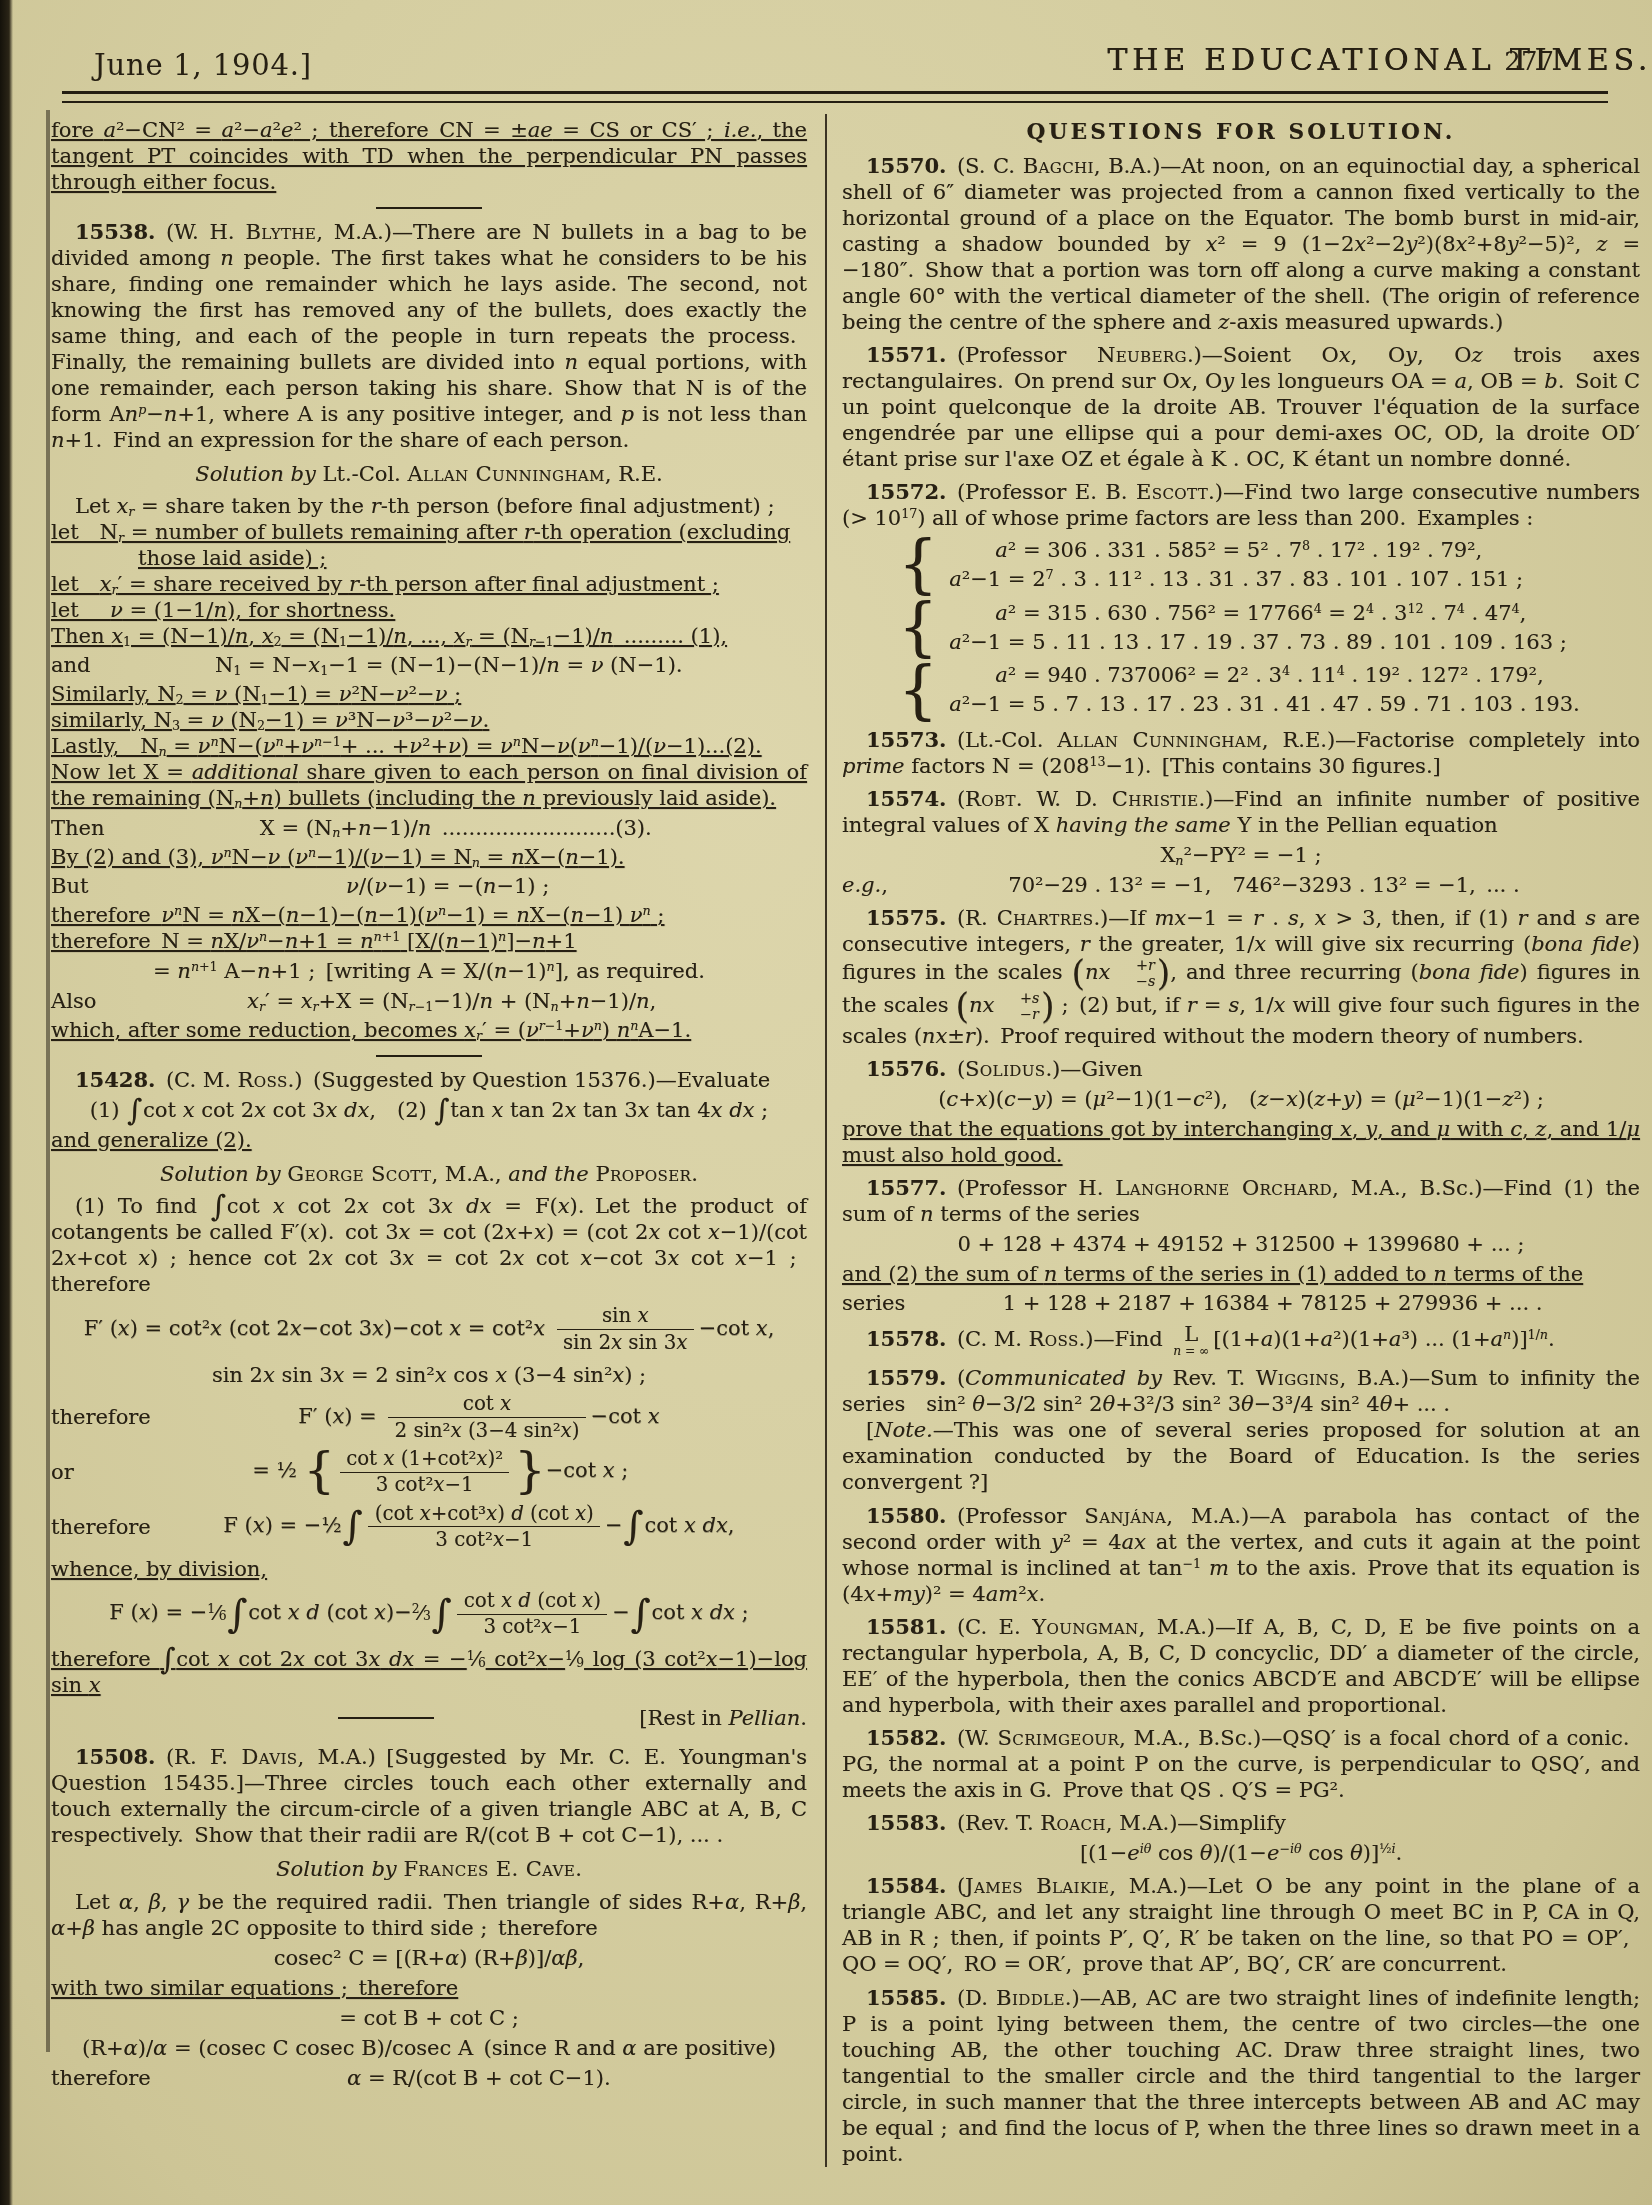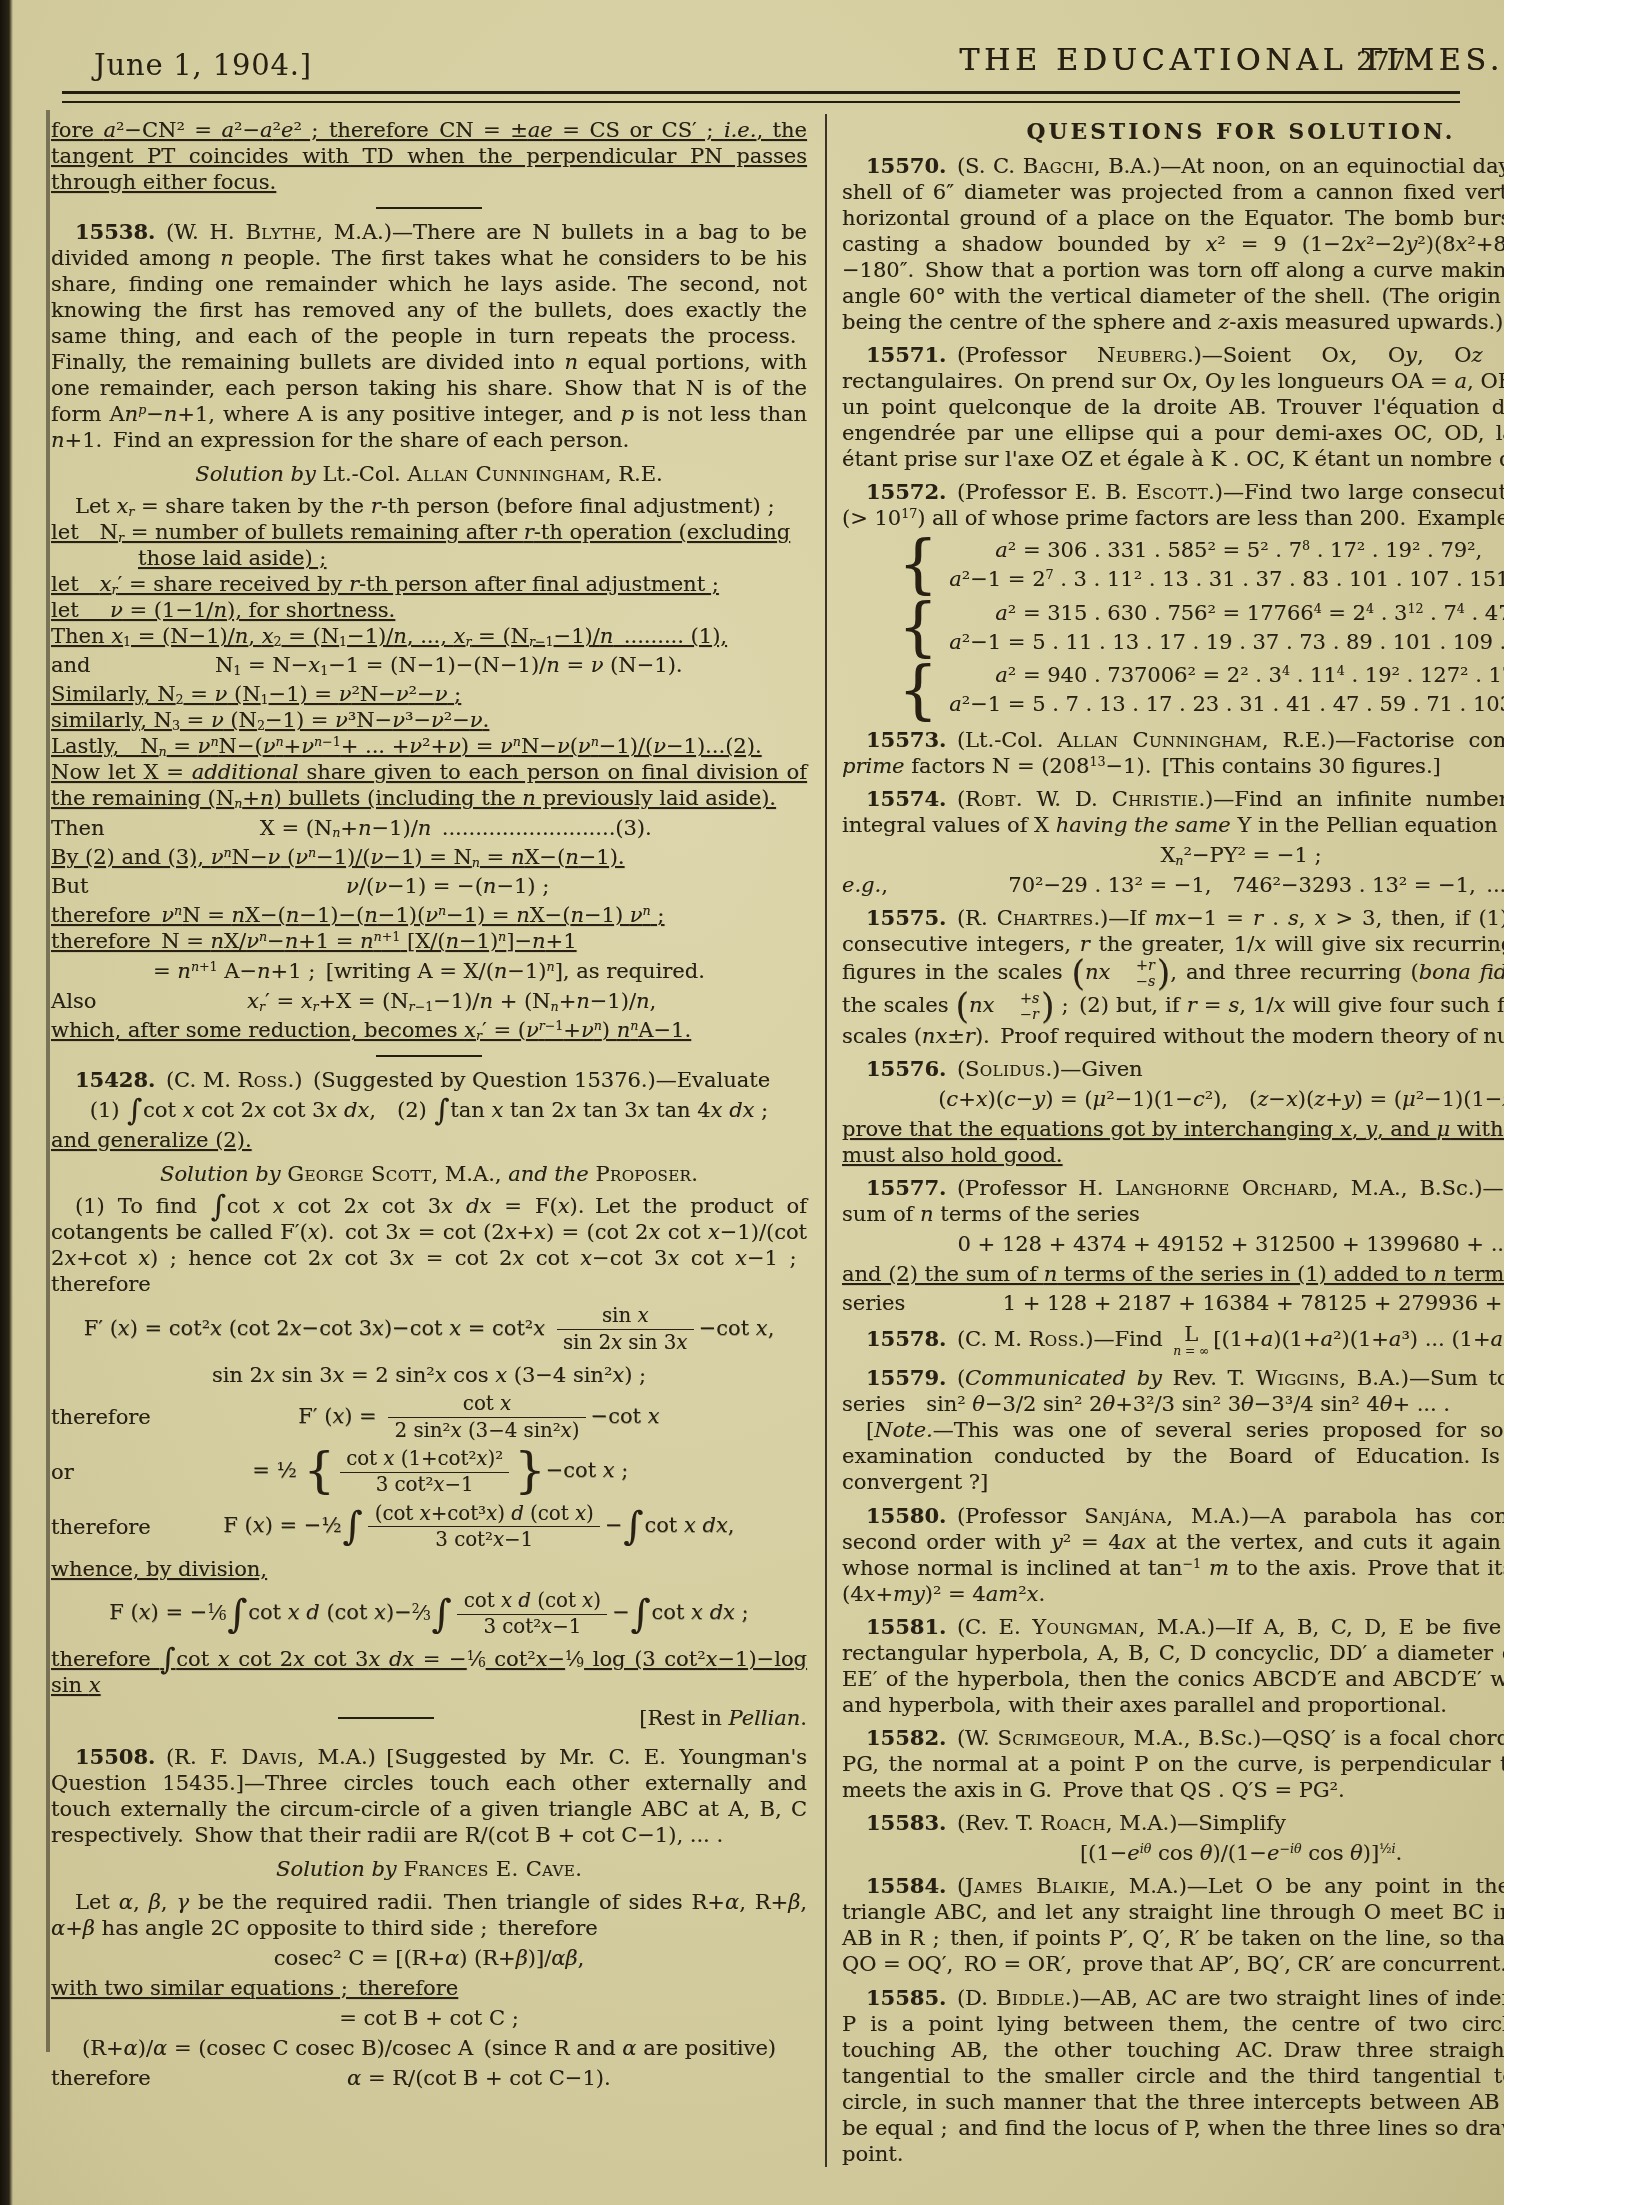--- a/index.html
+++ b/index.html
@@ -1,18 +1,18 @@
 <!DOCTYPE html>
 <html style="font-size:12.8px"><head>
 <meta charset="utf-8">
 <style>
   html,body{margin:0;padding:0;}
   body{width:1652px;height:2205px;overflow:hidden;
        font-family:"DejaVu Serif","Liberation Serif",serif;}
-  .page{position:absolute;inset:0;width:1504px;height:2205px;overflow:hidden;
+  .page{position:absolute;inset:0;width:1652px;height:2205px;overflow:hidden;
         background:radial-gradient(ellipse at 45% 35%, #ddd6ac 0%, #d5cea1 48%, #cdc596 82%, #c2b989 100%);
         color:#272013;}
   .scan-left{position:absolute;left:0;top:0;width:12.8px;height:2205px;
              background:linear-gradient(90deg,#14110a,#2b2517 70%,rgba(43,37,23,0));}
   .scan-fold{position:absolute;left:46px;top:110px;width:4px;height:1942px;
              background:rgba(32,26,15,.5);}
   .hdr-date{position:absolute;left:94px;top:48px;font-size:29px;letter-spacing:0.8px;}
   .hdr-title{position:absolute;left:0;right:0;top:42px;text-align:right;
              font-size:30px;letter-spacing:4.8px;font-weight:500;
              text-shadow:0.4px 0 0 #272013;}

